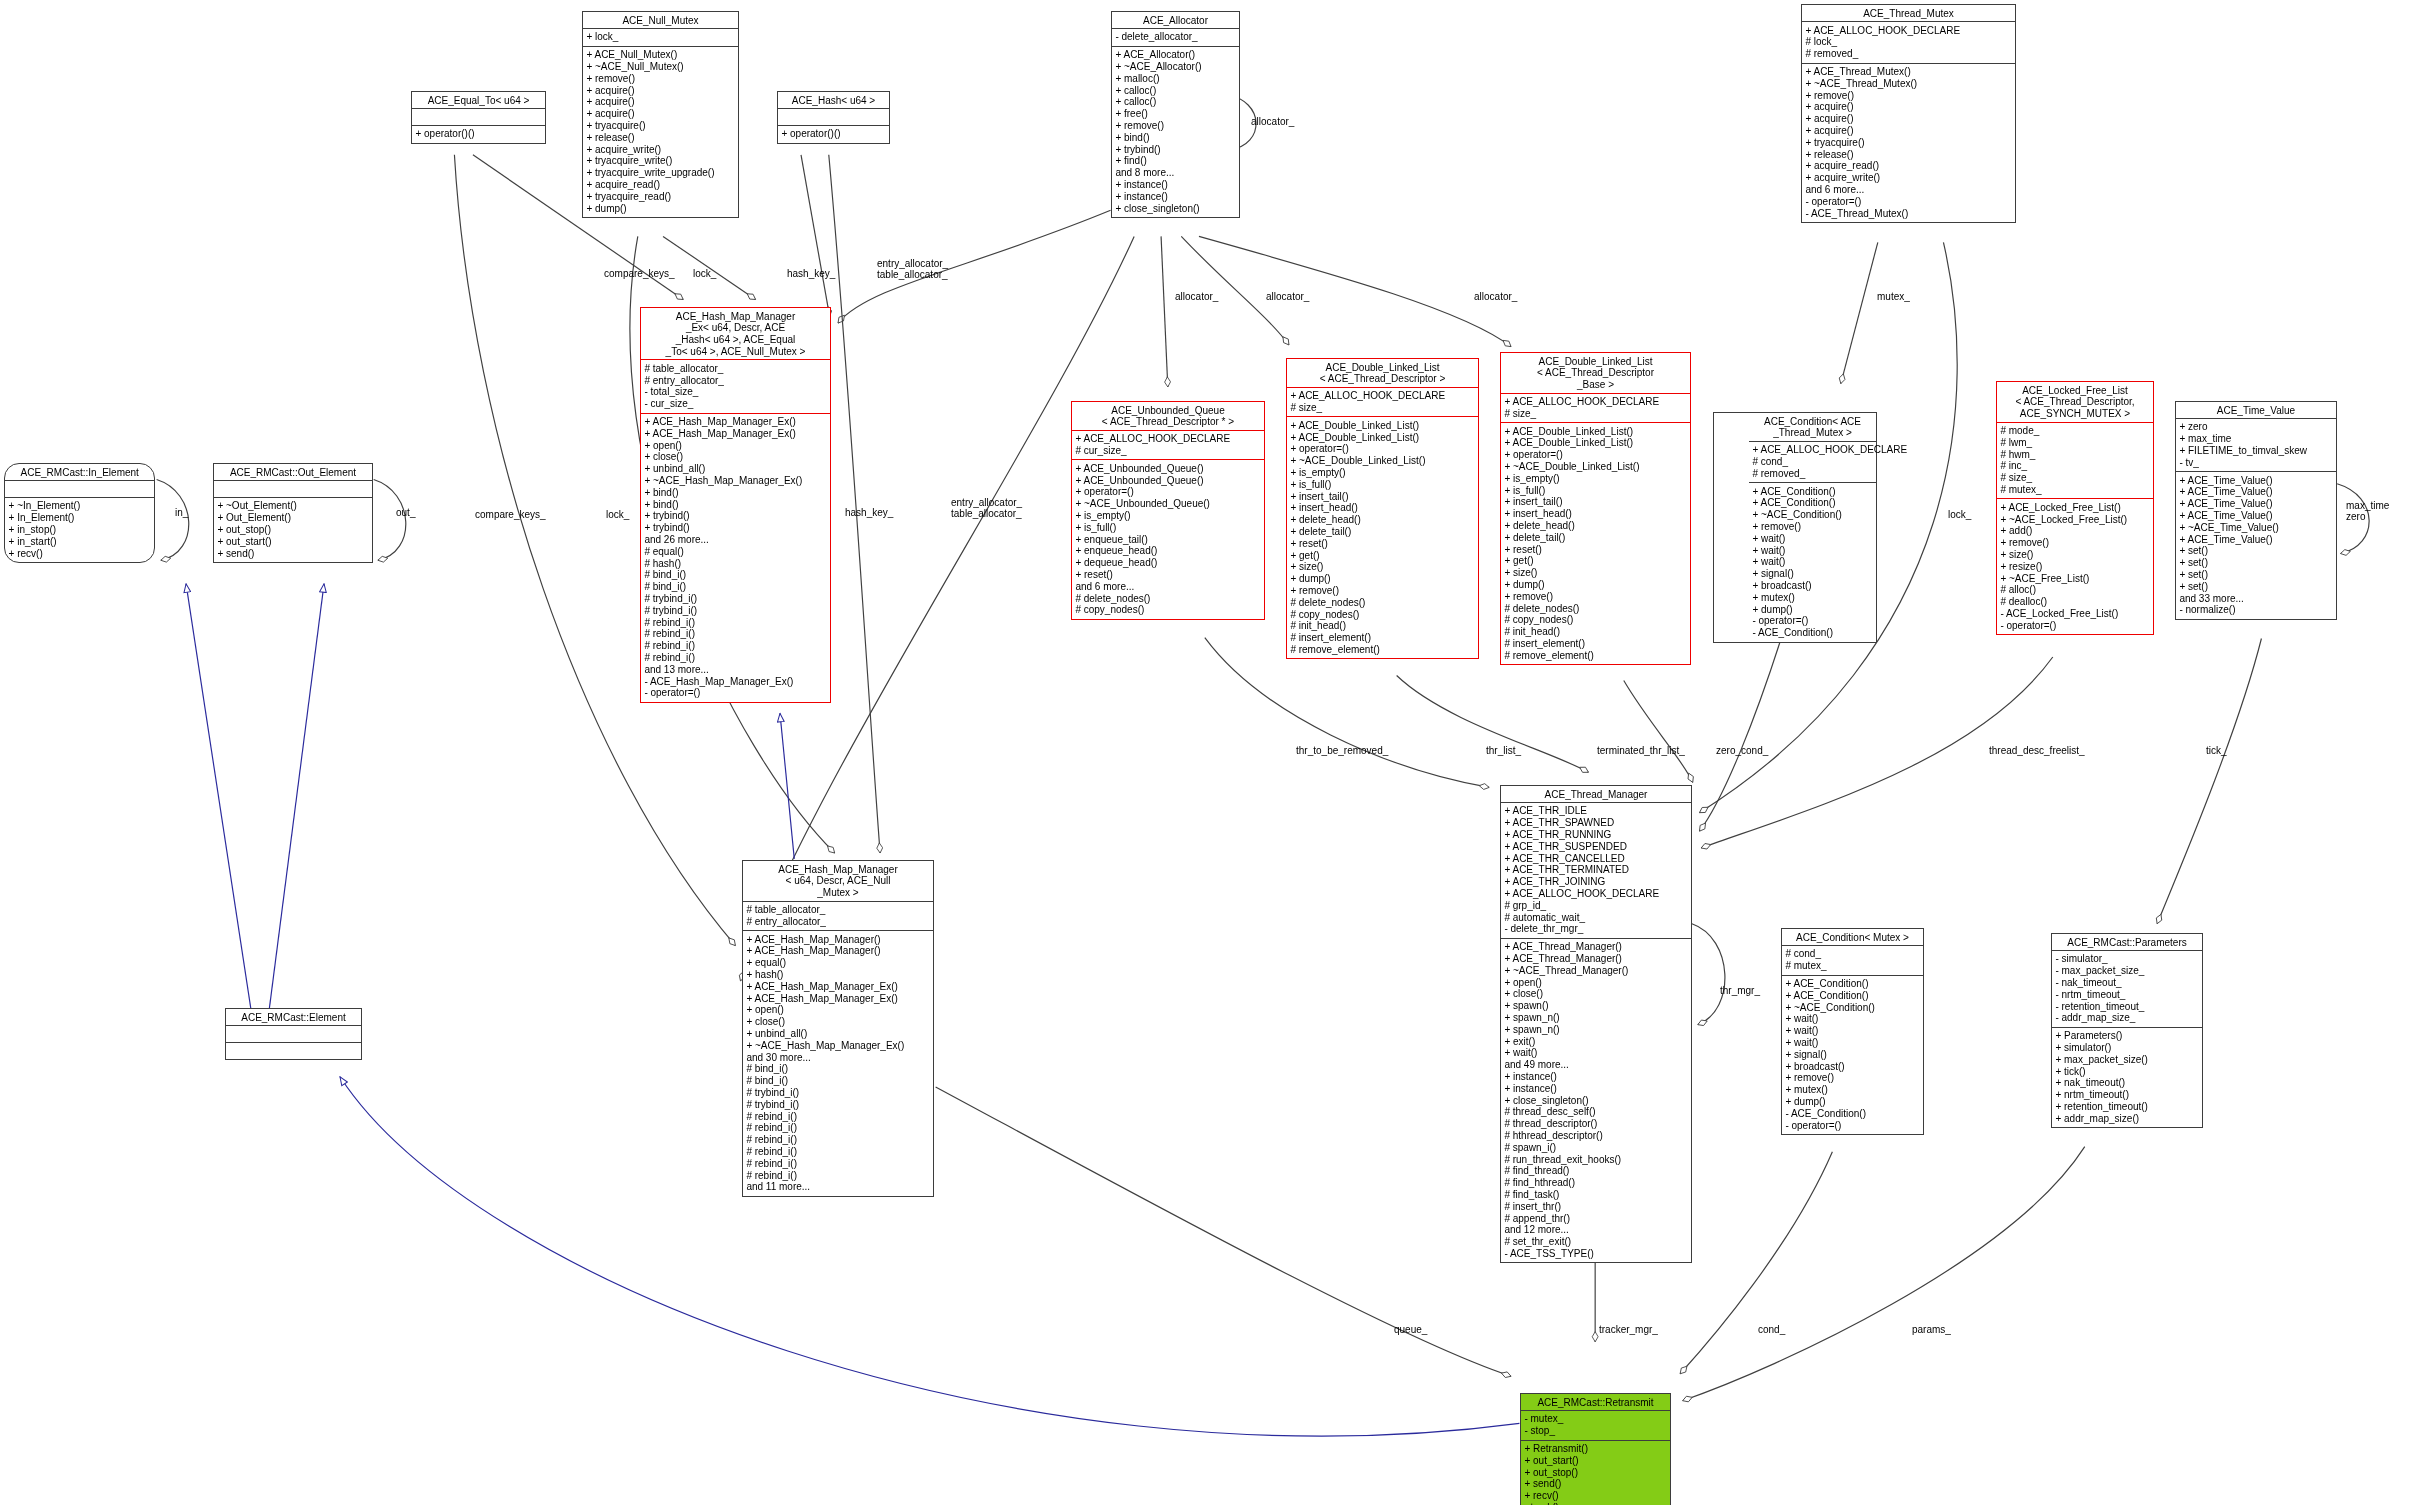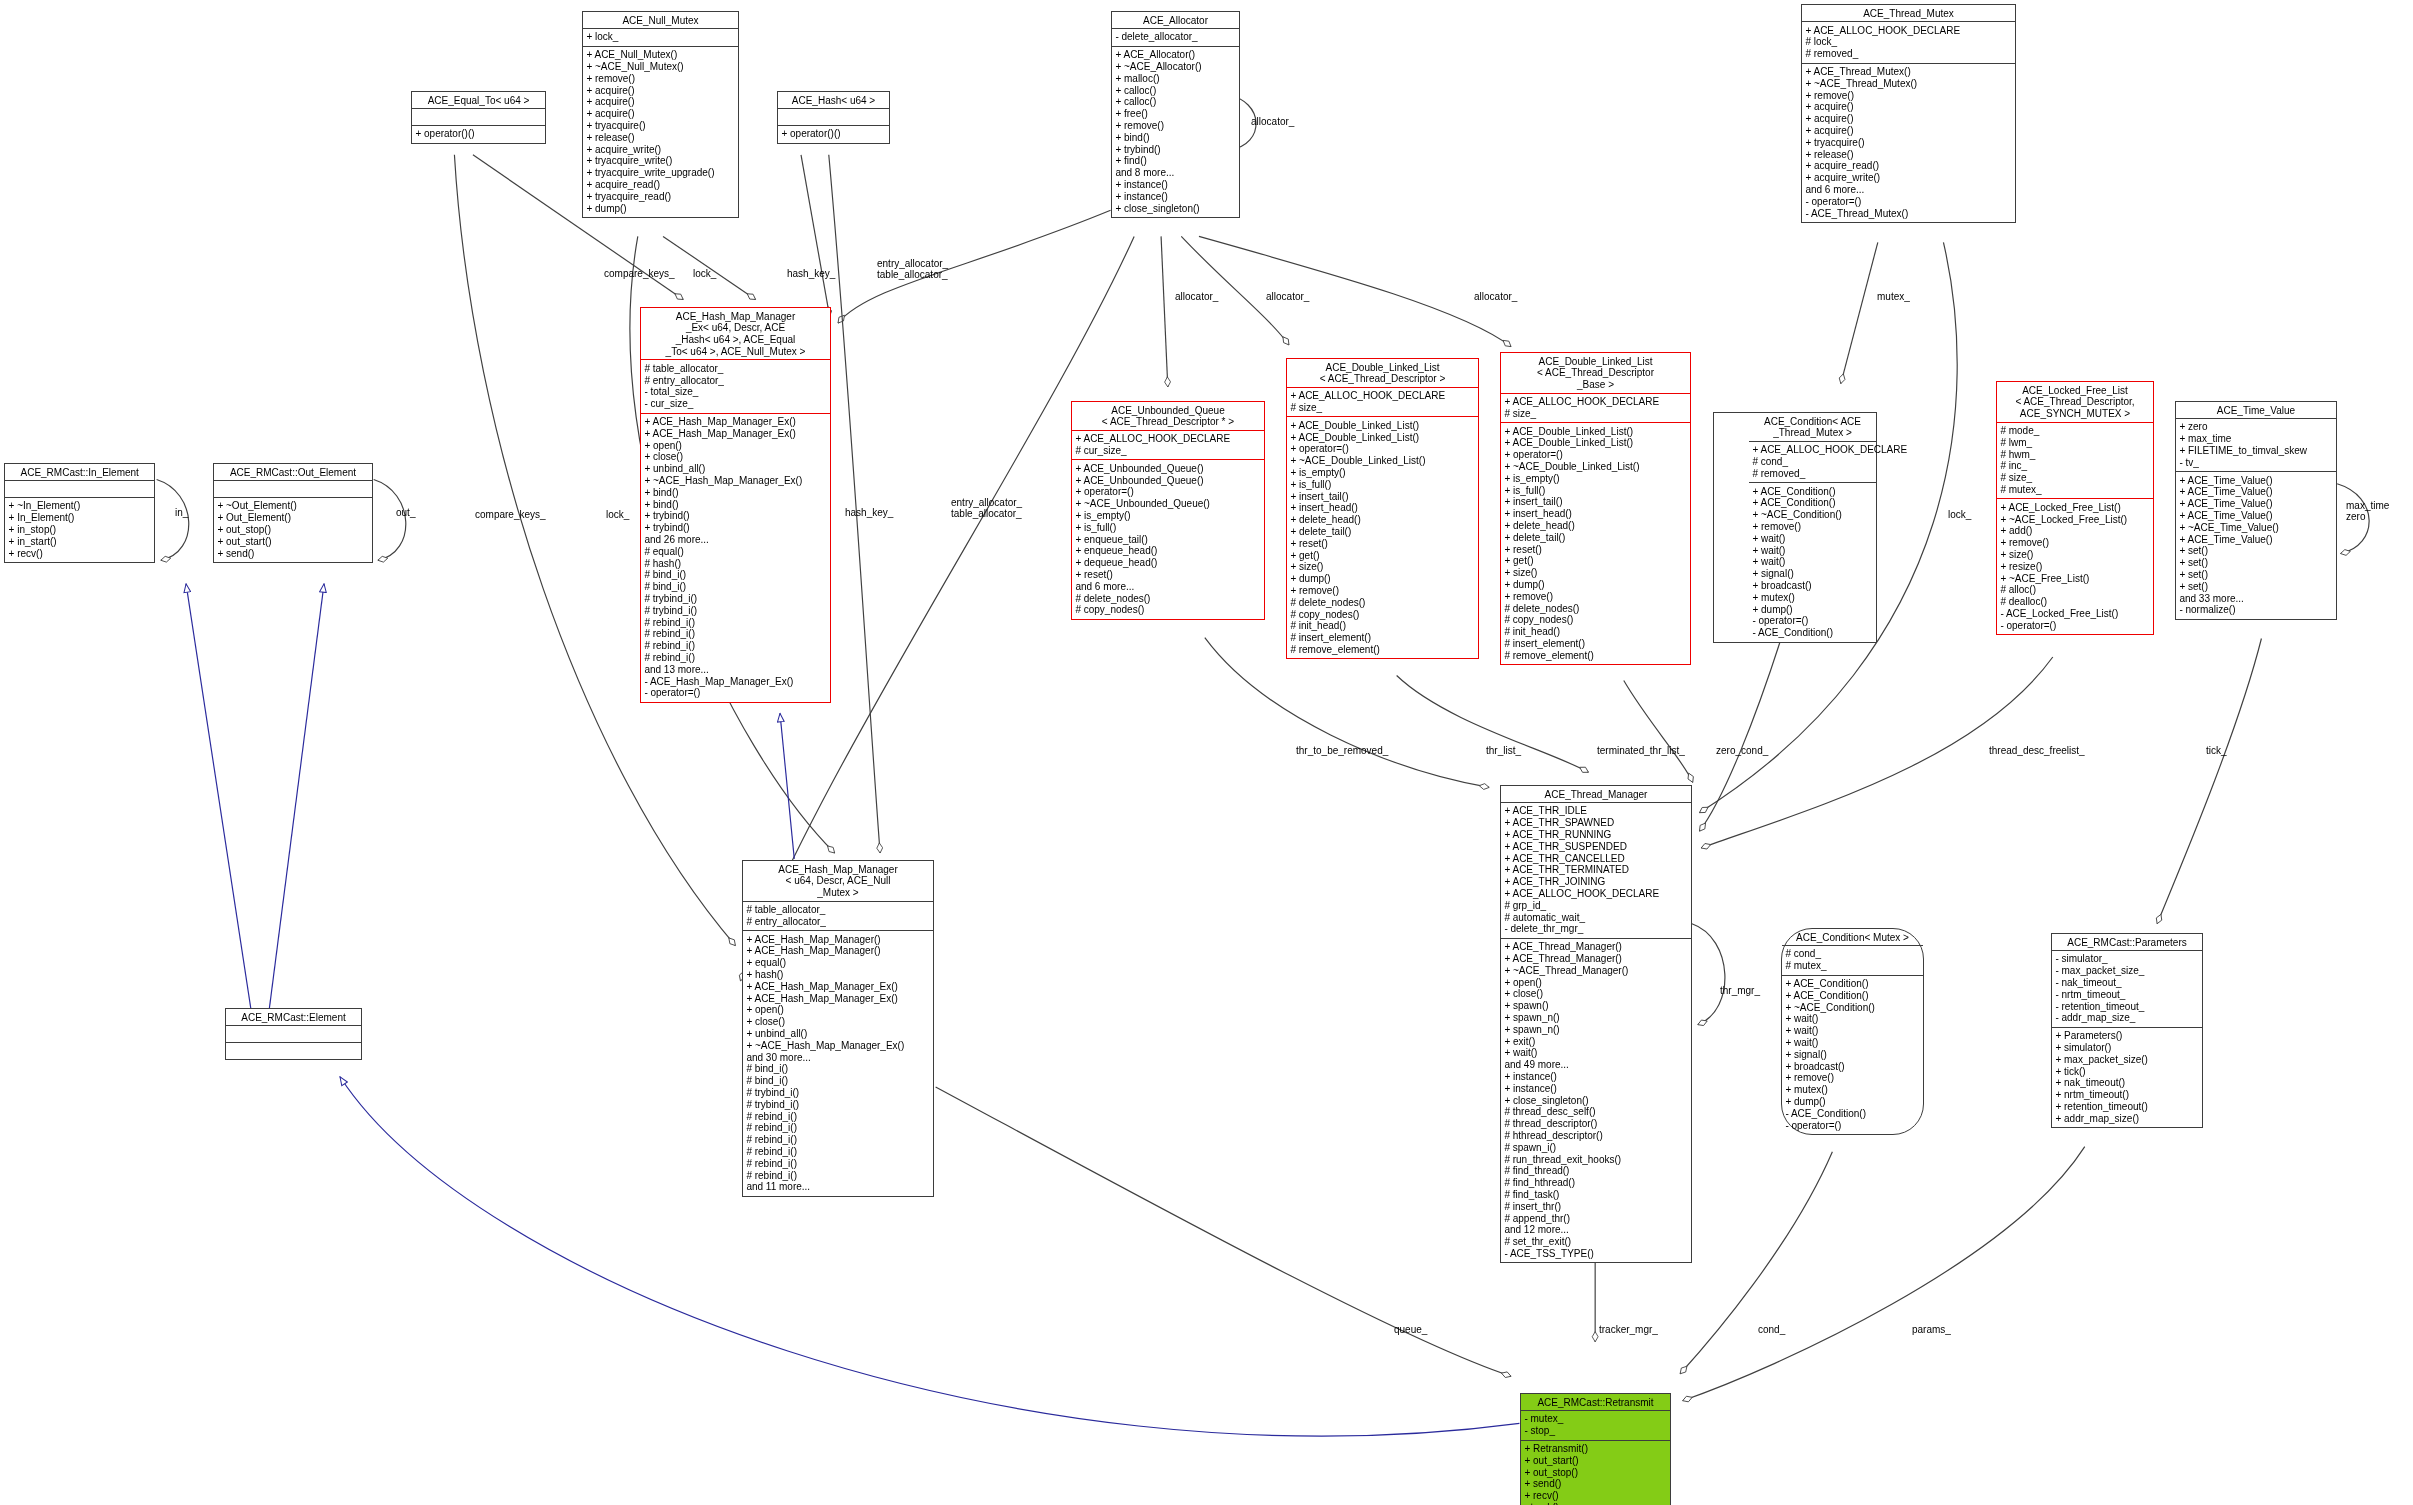--- a/index.html
+++ b/index.html
@@ -357,21 +357,21 @@
         <div class="ln">+ ~ACE_Time_Value()</div>
         <div class="ln">+ ACE_Time_Value()</div>
         <div class="ln">+ set()</div>
         <div class="ln">+ set()</div>
         <div class="ln">+ set()</div>
         <div class="ln">+ set()</div>
         <div class="ln">and 33 more...</div>
         <div class="ln">- normalize()</div>
       </div>
     </div>
-    <div class="uml " style="left: 4.2px; top: 463px; width: 151px;">
+    <div class="uml " style="left: 4.2px; top: 463px; width: 151px; border-radius: 15px;">
       <div class="ttl">
         <div class="ln">ACE_RMCast::In_Element</div>
       </div>
       <div class="sec"></div>
       <div class="sec">
         <div class="ln">+ ~In_Element()</div>
         <div class="ln">+ In_Element()</div>
         <div class="ln">+ in_stop()</div>
         <div class="ln">+ in_start()</div>
         <div class="ln">+ recv()</div>
@@ -465,21 +465,21 @@
         <div class="ln"># find_thread()</div>
         <div class="ln"># find_hthread()</div>
         <div class="ln"># find_task()</div>
         <div class="ln"># insert_thr()</div>
         <div class="ln"># append_thr()</div>
         <div class="ln">and 12 more...</div>
         <div class="ln"># set_thr_exit()</div>
         <div class="ln">- ACE_TSS_TYPE()</div>
       </div>
     </div>
-    <div class="uml " style="left: 1781px; top: 928px; width: 143px; border-radius: 31px;">
+    <div class="uml " style="left: 1781px; top: 928px; width: 143px;">
       <div class="ttl">
         <div class="ln">ACE_Condition&lt; Mutex &gt;</div>
       </div>
       <div class="sec">
         <div class="ln"># cond_</div>
         <div class="ln"># mutex_</div>
       </div>
       <div class="sec">
         <div class="ln">+ ACE_Condition()</div>
         <div class="ln">+ ACE_Condition()</div>

